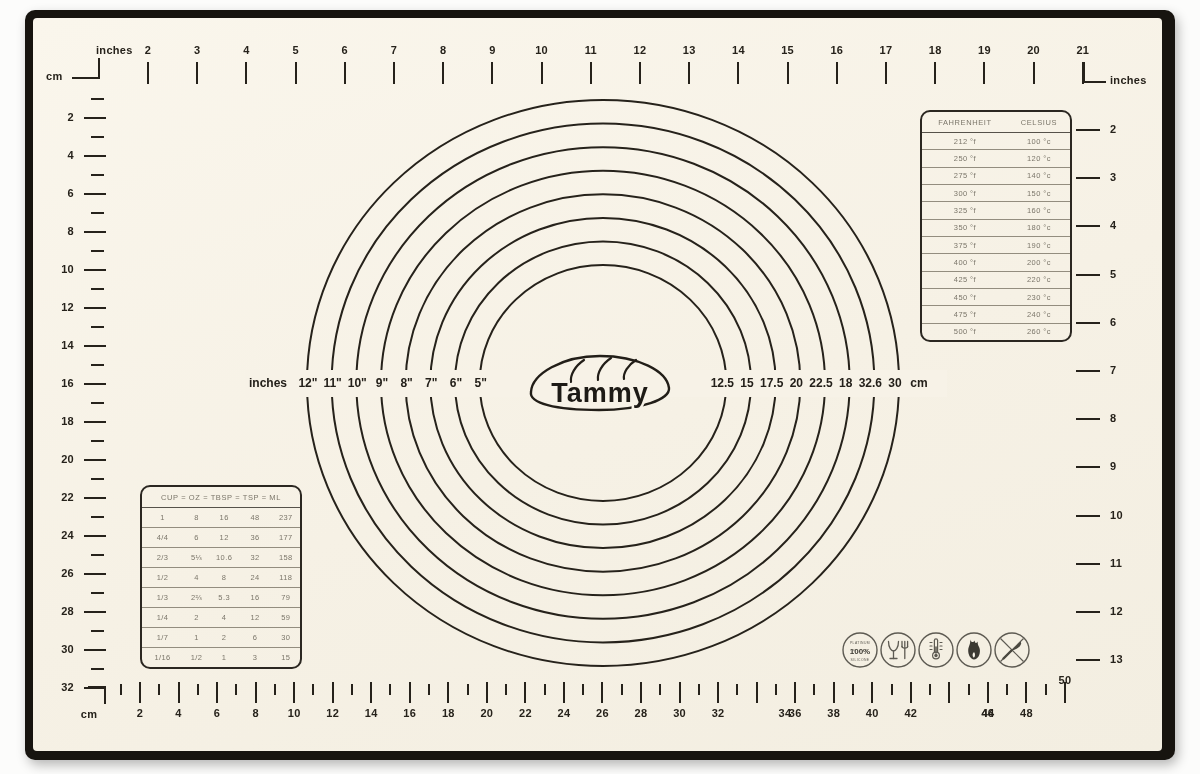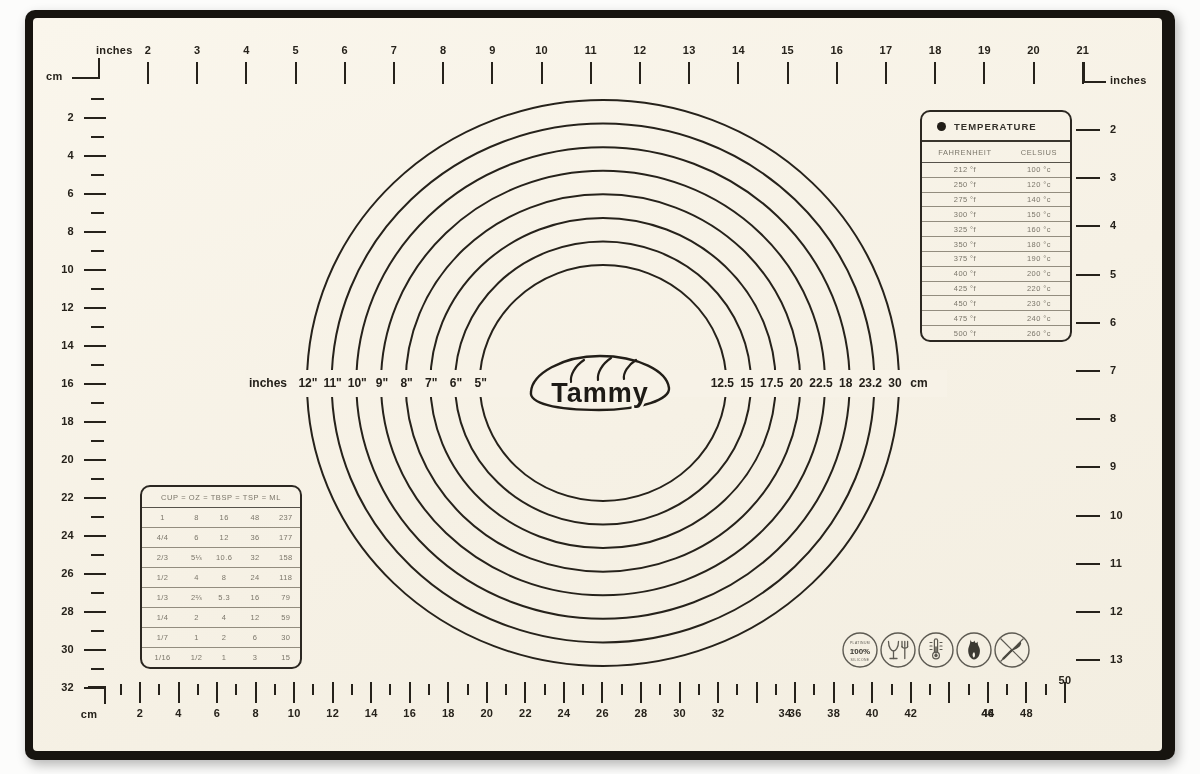--- a/index.html
+++ b/index.html
@@ -248,21 +248,21 @@
       <div class="vtick" style="left:890.5px;top:684px;height:11px"></div>
       <div class="vtick" style="left:929.0400000000001px;top:684px;height:11px"></div>
       <div class="vtick" style="left:967.58px;top:684px;height:11px"></div>
       <div class="vtick" style="left:1006.12px;top:684px;height:11px"></div>
       <div class="vtick" style="left:1044.66px;top:684px;height:11px"></div>
     </div>
   <div class="layer" id="labels-layer">
       <span class="ringlab" style="left:307.96px;top:376px">12"</span>
       <span class="ringlab" style="left:895.04px;top:376px">30</span>
       <span class="ringlab" style="left:332.63px;top:376px">11"</span>
-      <span class="ringlab" style="left:870.37px;top:376px">23.2</span>
+      <span class="ringlab" style="left:870.37px;top:376px">32.6</span>
       <span class="ringlab" style="left:357.29999999999995px;top:376px">10"</span>
       <span class="ringlab" style="left:845.7px;top:376px">18</span>
       <span class="ringlab" style="left:381.96999999999997px;top:376px">9"</span>
       <span class="ringlab" style="left:821.03px;top:376px">22.5</span>
       <span class="ringlab" style="left:406.64px;top:376px">8"</span>
       <span class="ringlab" style="left:796.36px;top:376px">20</span>
       <span class="ringlab" style="left:431.31px;top:376px">7"</span>
       <span class="ringlab" style="left:771.69px;top:376px">17.5</span>
       <span class="ringlab" style="left:455.98px;top:376px">6"</span>
       <span class="ringlab" style="left:747.02px;top:376px">15</span>
@@ -275,24 +275,20 @@
   <svg style="position:absolute;left:524px;top:350px" width="152" height="66" viewBox="0 0 152 66">
     <path d="M 7 42 C 8 24 38 6 76 6 C 114 6 143 21 145 38 C 146 49 118 60 75 60 C 31 60 5 53 7 42 Z" fill="#f7f2e7" stroke="#221e18" stroke-width="2.4" stroke-linecap="round"></path>
     <path d="M 60 10 C 51 16 46 25 47 32" fill="none" stroke="#221e18" stroke-width="2.2" stroke-linecap="round"></path>
     <path d="M 87 8 C 78 14 73 23 74 30" fill="none" stroke="#221e18" stroke-width="2.2" stroke-linecap="round"></path>
     <path d="M 112 10 C 104 15 99 23 100 29" fill="none" stroke="#221e18" stroke-width="2.2" stroke-linecap="round"></path>
     <text x="76" y="52" text-anchor="middle" font-size="27" font-weight="bold" letter-spacing="1" fill="#1d1a15" stroke="#f7f2e7" stroke-width="5" paint-order="stroke">Tammy</text>
   </svg>
     </div>
   <div class="layer" id="tables-layer">
       <div class="panel" style="left:920px;top:110px;width:148px;height:228px">
-    <div class="panel-title">
-      <span class="dot"></span>
-      <span class="ttl">TEMPERATURE</span>
-    </div>
     <div class="thead">
       <span class="c-f">FAHRENHEIT</span>
       <span class="c-c">CELSIUS</span>
     </div>
     <div class="rows">
           <div class="trow">
       <span class="c-f">212 °f</span>
       <span class="c-c">100 °c</span>
     </div>
           <div class="trow">

